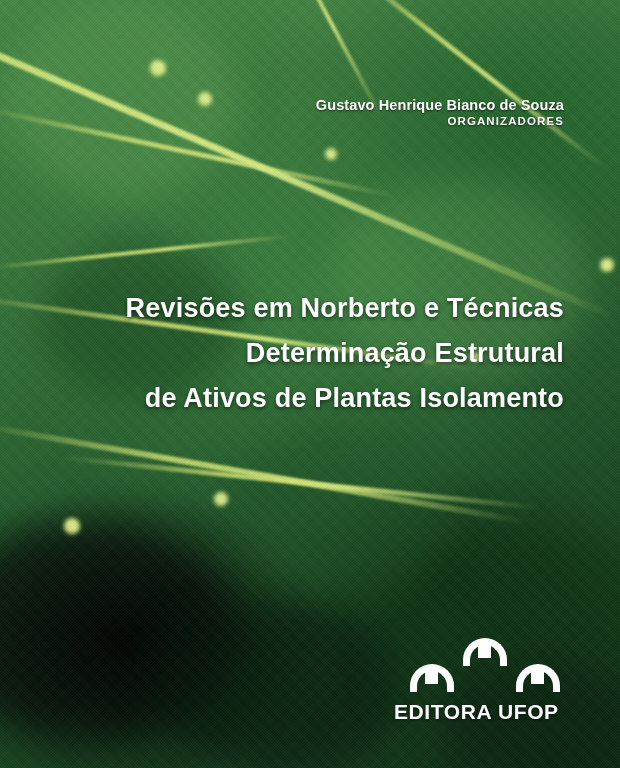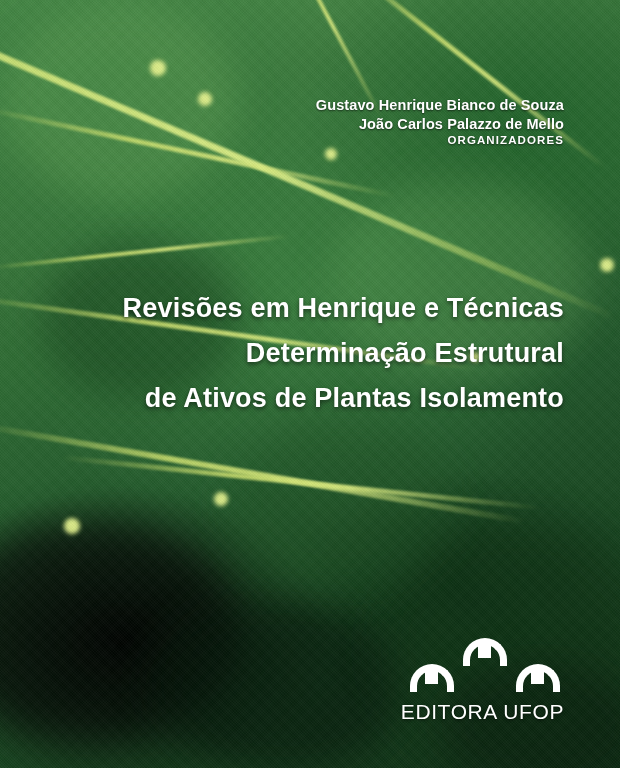--- a/index.html
+++ b/index.html
@@ -150,24 +150,24 @@
     position: absolute;
     width: 13px;
     height: 13px;
     background: #ffffff;
   }
   .sq.s1 { left: 15px; bottom: 8px; }
   .sq.s2 { left: 68px; bottom: 34px; }
   .sq.s3 { left: 121px; bottom: 8px; }
   .logo-text {
     margin-top: 8px;
-    text-align: right;
+    text-align: left;
     color: #ffffff;
     font-size: 21px;
-    font-weight: normal;
+    font-weight: bold;
     letter-spacing: 0.6px;
     text-shadow: 0 1px 3px rgba(0,0,0,0.5);
   }
 </style>
 </head>
 <body>
 
 <div class="cover">
 
   <div class="bg"></div>
@@ -194,26 +194,25 @@
   <div class="dot d3"></div>
   <div class="dot d4"></div>
   <div class="dot d5"></div>
   <div class="dot d6"></div>
   <div class="dot d7"></div>
 
   <div class="grain"></div>
 
   <div class="authors">
     <div class="name">Gustavo Henrique Bianco de Souza</div>
-    <div class="name">João Carlos Palazzo de Mello</div>
     <div class="role">ORGANIZADORES</div>
   </div>
 
   <div class="title">
-    <span class="line">Revisões em Henrique e Técnicas</span>
+    <span class="line">Revisões em Norberto e Técnicas</span>
     <span class="line">Determinação Estrutural</span>
     <span class="line">de Ativos de Plantas Isolamento</span>
   </div>
 
   <div class="logo">
     <div class="logo-mark">
       <div class="arc a1"></div>
       <div class="sq s1"></div>
       <div class="arc a2"></div>
       <div class="sq s2"></div>

